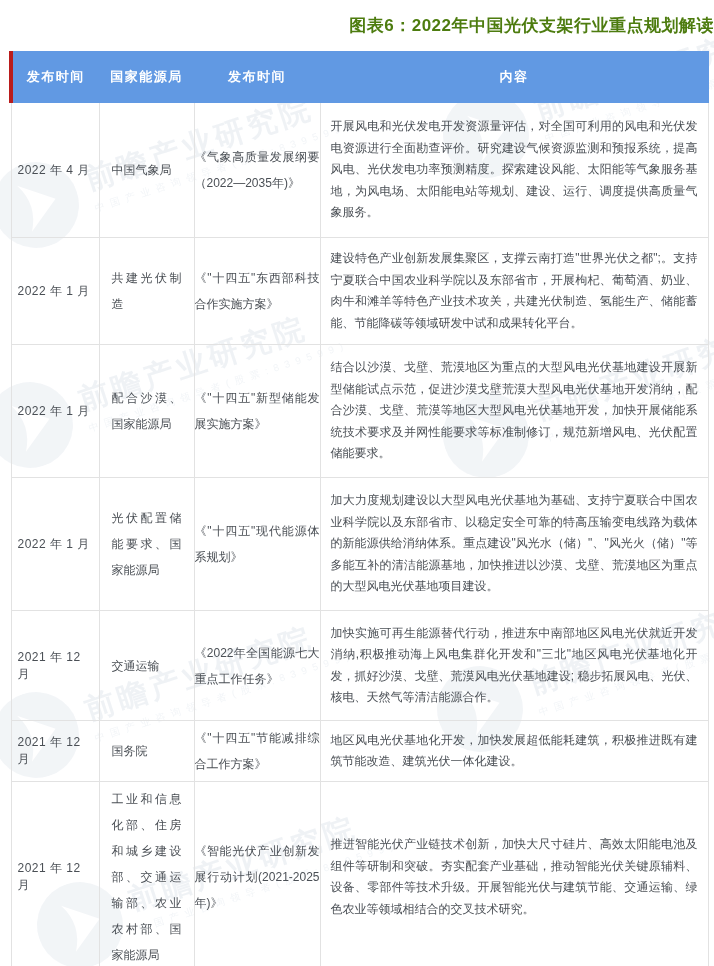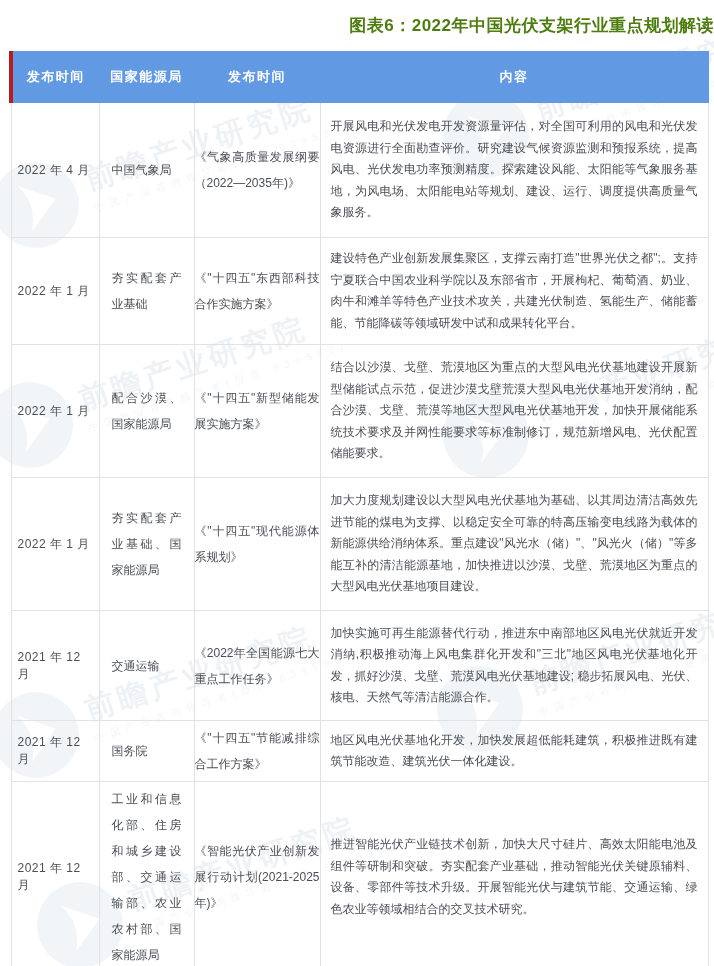--- a/index.html
+++ b/index.html
@@ -144,35 +144,35 @@
     </thead>
     <tbody>
       <tr class="r0">
         <td class="c-date">2022 年 4 月</td>
         <td class="c-agency">中国气象局</td>
         <td class="c-plan">《气象高质量发展纲要（2022—2035年)》</td>
         <td class="c-content">开展风电和光伏发电开发资源量评估，对全国可利用的风电和光伏发电资源进行全面勘查评价。研究建设气候资源监测和预报系统，提高风电、光伏发电功率预测精度。探索建设风能、太阳能等气象服务基地，为风电场、太阳能电站等规划、建设、运行、调度提供高质量气象服务。</td>
       </tr>
       <tr class="r1">
         <td class="c-date">2022 年 1 月</td>
-        <td class="c-agency">夯实配套产业基础</td>
+        <td class="c-agency">共建光伏制造</td>
         <td class="c-plan">《"十四五"东西部科技合作实施方案》</td>
         <td class="c-content">建设特色产业创新发展集聚区，支撑云南打造"世界光伏之都";。支持宁夏联合中国农业科学院以及东部省市，开展枸杞、葡萄酒、奶业、肉牛和滩羊等特色产业技术攻关，共建光伏制造、氢能生产、储能蓄能、节能降碳等领域研发中试和成果转化平台。</td>
       </tr>
       <tr class="r2">
         <td class="c-date">2022 年 1 月</td>
         <td class="c-agency">配合沙漠、国家能源局</td>
         <td class="c-plan">《"十四五"新型储能发展实施方案》</td>
         <td class="c-content">结合以沙漠、戈壁、荒漠地区为重点的大型风电光伏基地建设开展新型储能试点示范，促进沙漠戈壁荒漠大型风电光伏基地开发消纳，配合沙漠、戈壁、荒漠等地区大型风电光伏基地开发，加快开展储能系统技术要求及并网性能要求等标准制修订，规范新增风电、光伏配置储能要求。</td>
       </tr>
       <tr class="r3">
         <td class="c-date">2022 年 1 月</td>
-        <td class="c-agency">夯实配套产业基础、国家能源局</td>
+        <td class="c-agency">光伏配置储能要求、国家能源局</td>
         <td class="c-plan">《"十四五"现代能源体系规划》</td>
-        <td class="c-content">加大力度规划建设以大型风电光伏基地为基础、以其周边清洁高效先进节能的煤电为支撑、以稳定安全可靠的特高压输变电线路为载体的新能源供给消纳体系。重点建设"风光水（储）"、"风光火（储）"等多能互补的清洁能源基地，加快推进以沙漠、戈壁、荒漠地区为重点的大型风电光伏基地项目建设。</td>
+        <td class="c-content">加大力度规划建设以大型风电光伏基地为基础、支持宁夏联合中国农业科学院以及东部省市、以稳定安全可靠的特高压输变电线路为载体的新能源供给消纳体系。重点建设"风光水（储）"、"风光火（储）"等多能互补的清洁能源基地，加快推进以沙漠、戈壁、荒漠地区为重点的大型风电光伏基地项目建设。</td>
       </tr>
       <tr class="r4">
         <td class="c-date">2021 年 12 月</td>
         <td class="c-agency">交通运输</td>
         <td class="c-plan">《2022年全国能源七大重点工作任务》</td>
         <td class="c-content">加快实施可再生能源替代行动，推进东中南部地区风电光伏就近开发消纳,积极推动海上风电集群化开发和"三北"地区风电光伏基地化开发，抓好沙漠、戈壁、荒漠风电光伏基地建设; 稳步拓展风电、光伏、核电、天然气等清洁能源合作。</td>
       </tr>
       <tr class="r5">
         <td class="c-date">2021 年 12 月</td>
         <td class="c-agency">国务院</td>

